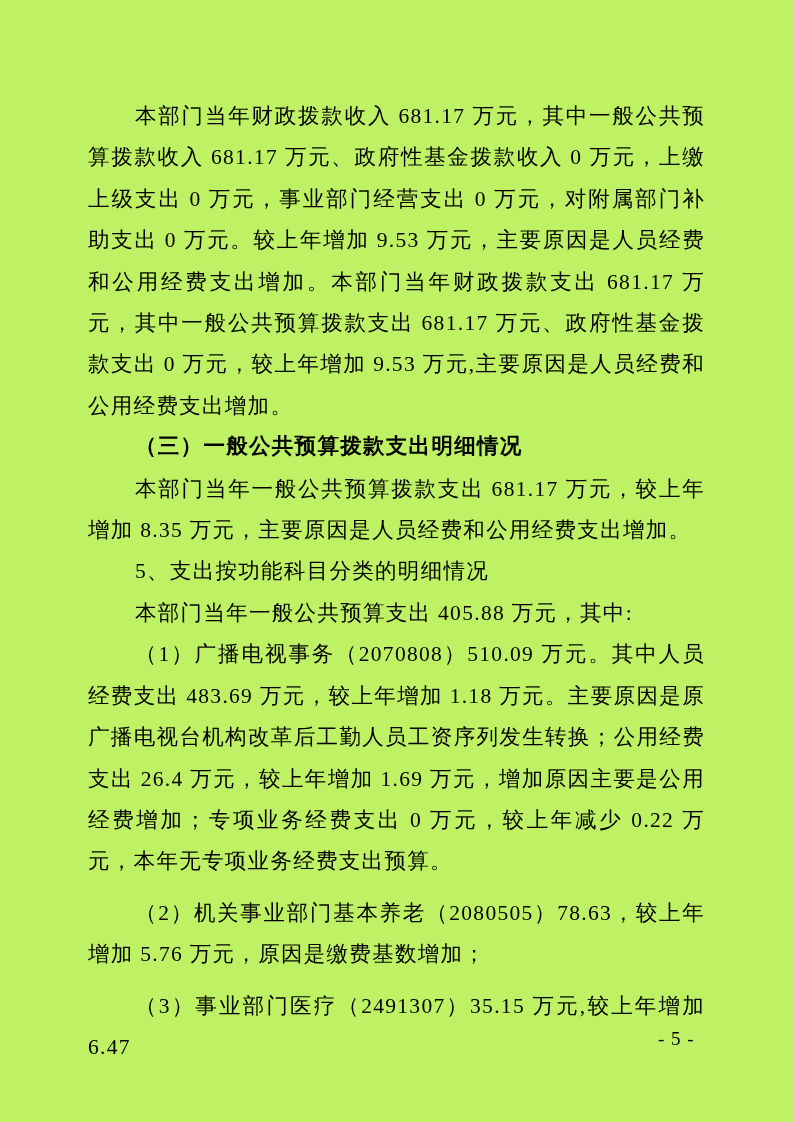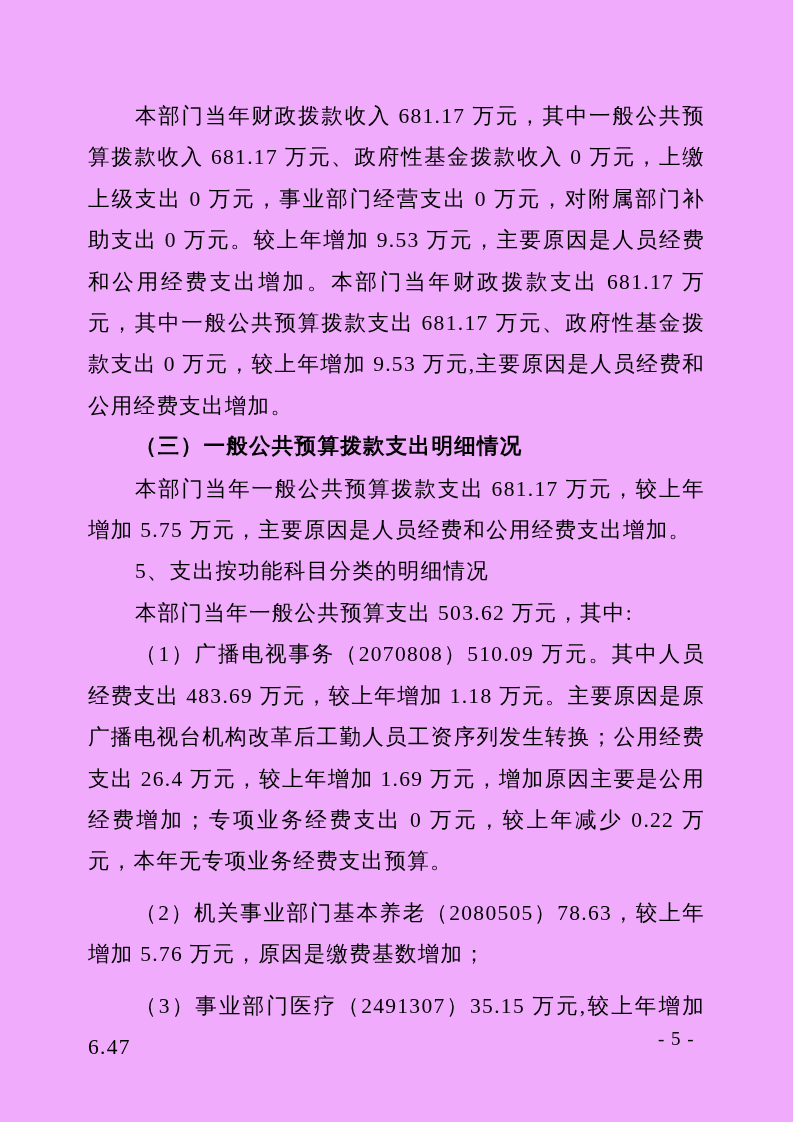--- a/index.html
+++ b/index.html
@@ -11,21 +11,21 @@
     height: 1122px;
     background: #ffffff;
     position: relative;
     overflow: hidden;
     font-family: "Liberation Serif", "DejaVu Serif", serif;
     color: #000000;
   }
   .page {
     position: absolute;
     inset: 0;
-    background: #f0abfc;
+    background: #bef264;
   }
   .content {
     position: absolute;
     left: 88px;
     top: 96px;
     width: 617px;
   }
   p.body-para {
     margin: 0;
     padding: 0;
@@ -58,25 +58,25 @@
 <body>
 
 <div class="page">
   <div class="content">
 
     <p class="body-para">本部门当年财政拨款收入 681.17 万元，其中一般公共预算拨款收入 681.17 万元、政府性基金拨款收入 0 万元，上缴上级支出 0 万元，事业部门经营支出 0 万元，对附属部门补助支出 0 万元。较上年增加 9.53 万元，主要原因是人员经费和公用经费支出增加。本部门当年财政拨款支出 681.17 万元，其中一般公共预算拨款支出 681.17 万元、政府性基金拨款支出 0 万元，较上年增加 9.53 万元,主要原因是人员经费和公用经费支出增加。</p>
 
     <p class="body-para section-heading">（三）一般公共预算拨款支出明细情况</p>
 
 
-    <p class="body-para">本部门当年一般公共预算拨款支出 681.17 万元，较上年增加 5.75 万元，主要原因是人员经费和公用经费支出增加。</p>
+    <p class="body-para">本部门当年一般公共预算拨款支出 681.17 万元，较上年增加 8.35 万元，主要原因是人员经费和公用经费支出增加。</p>
 
     <p class="body-para">5、支出按功能科目分类的明细情况</p>
 
-    <p class="body-para">本部门当年一般公共预算支出 503.62 万元，其中:</p>
+    <p class="body-para">本部门当年一般公共预算支出 405.88 万元，其中:</p>
 
     <p class="body-para">（1）广播电视事务（2070808）510.09 万元。其中人员经费支出 483.69 万元，较上年增加 1.18 万元。主要原因是原广播电视台机构改革后工勤人员工资序列发生转换；公用经费支出 26.4 万元，较上年增加 1.69 万元，增加原因主要是公用经费增加；专项业务经费支出 0 万元，较上年减少 0.22 万元，本年无专项业务经费支出预算。</p>
 
     <p class="body-para spaced-before">（2）机关事业部门基本养老（2080505）78.63，较上年增加 5.76 万元，原因是缴费基数增加；</p>
 
     <p class="body-para spaced-before">（3）事业部门医疗（2491307）35.15 万元,较上年增加 6.47</p>
 
   </div>
 
   <div class="page-number">- 5 -</div>

